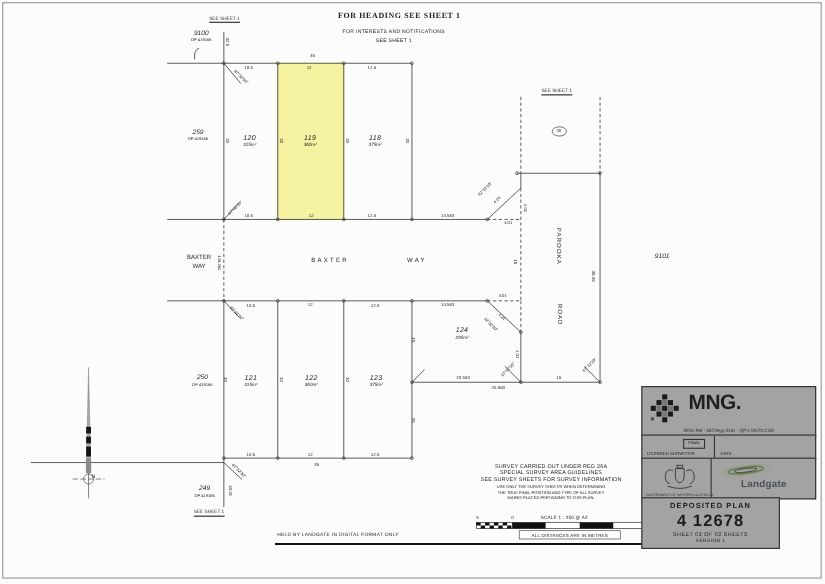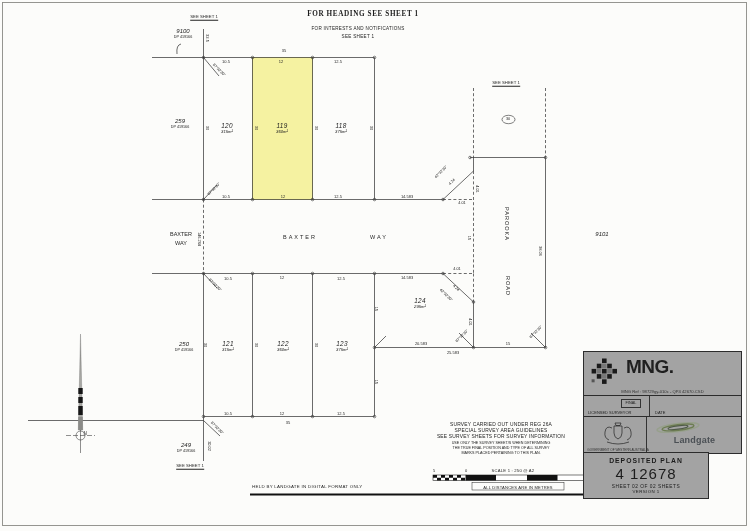--- a/index.html
+++ b/index.html
@@ -20,21 +20,21 @@
   .notes{position:absolute;left:425px;top:422px;width:152px;text-align:center;color:#1c1c1c;}
   .notes .main div{font-size:4.9px;line-height:6.1px;letter-spacing:0.2px;}
   .notes .small div{font-size:3.7px;line-height:4.5px;margin-top:0.5px;}
   .pbox{position:absolute;border:0.8px solid #2c2c2c;background:#a3a3a3;}
   .pbox .cell-label{position:absolute;font-size:4px;color:#222;}
   .brand{position:absolute;left:42px;top:4px;font-size:19px;font-weight:bold;letter-spacing:-0.5px;color:#1f1f1f;}
   .ref{position:absolute;left:0;right:0;bottom:2px;text-align:center;font-size:4.2px;color:#333;}
   .finalbox{position:absolute;left:37px;top:2.5px;width:18px;height:7px;border:0.6px solid #333;
             font-size:3.8px;text-align:center;line-height:7px;}
   .dp-title{margin-top:4px;font-size:6.8px;letter-spacing:1px;font-weight:600;text-align:center;}
-  .dp-num{font-size:15px;font-weight:400;letter-spacing:1px;text-align:center;margin-top:1px;}
+  .dp-num{font-size:15px;font-weight:700;letter-spacing:1px;text-align:center;margin-top:1px;}
   .dp-sheet{font-size:4.8px;letter-spacing:0.5px;text-align:center;margin-top:1.5px;}
   .dp-ver{font-size:4.4px;letter-spacing:0.4px;text-align:center;margin-top:0.5px;}
   .lg-name{font-size:9px;font-weight:bold;color:#4b5055;letter-spacing:0.2px;text-align:center;}
   .crest-cap{position:absolute;left:0px;bottom:1.5px;width:68px;text-align:center;font-size:3.1px;color:#333;}
   svg{display:block;}
 </style>
 </head>
 <body>
 
 <div class="sheet">

